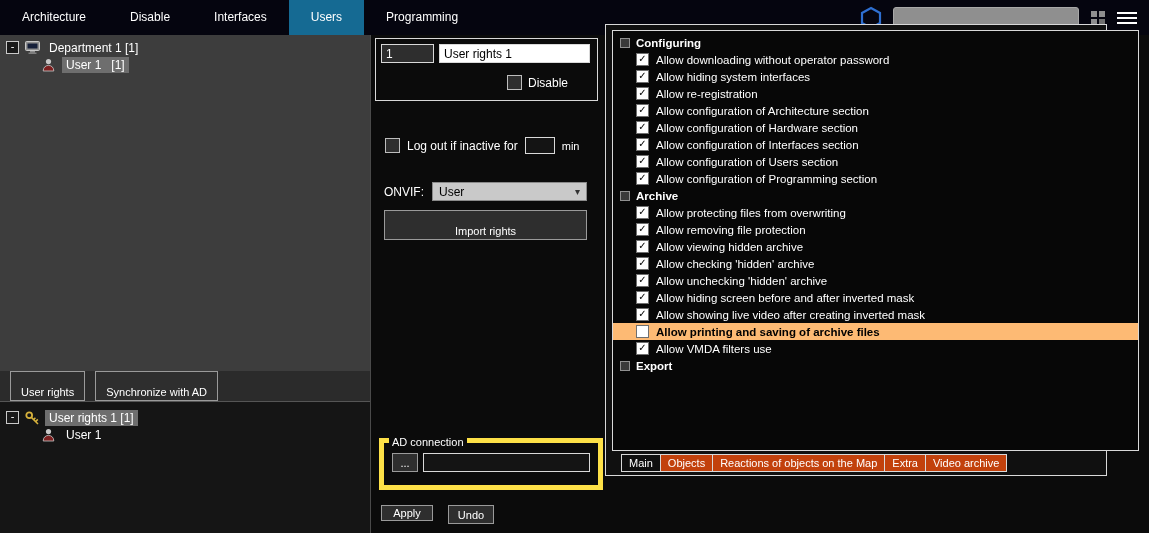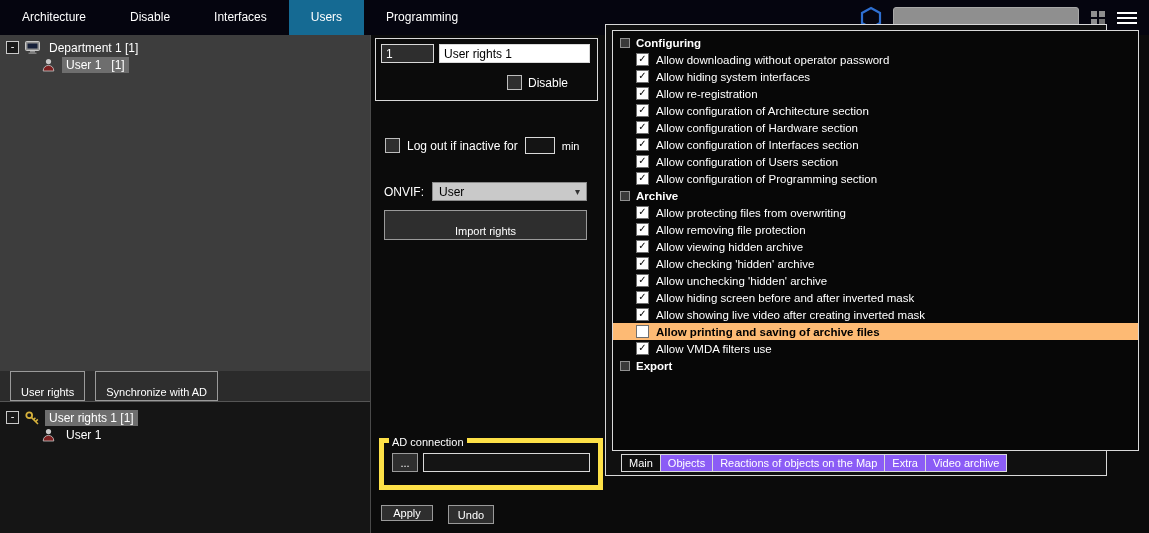--- a/index.html
+++ b/index.html
@@ -53,21 +53,21 @@
   
   .right{position:absolute;left:605px;top:24px;width:502px;height:452px;background:#101010;border:1px solid #d9d9d9;box-sizing:border-box;}
   .rights-list{position:absolute;left:6px;top:5px;width:527px;height:421px;background:#070707;border:1px solid #d9d9d9;box-sizing:border-box;padding-top:3px;overflow:hidden;}
   .rrow{display:flex;align-items:center;height:17px;font-size:11.5px;color:#fff;padding-left:7px;}
   .rrow.group{font-weight:700;}
   .gexp{width:8px;height:8px;border:1px solid #909090;background:#3a3a3a;margin-right:6px;flex:none;}
   .rrow.item{padding-left:23px;}
   .cb{width:11px;height:11px;background:#fff;border:1px solid #6f6f6f;color:#000;font-size:10px;line-height:10px;text-align:center;margin-right:7px;flex:none;}
   .rrow.selected{background:#fdba74;color:#000;font-weight:bold;}
   .rtabs{position:absolute;left:6px;top:429px;display:flex;padding-left:9px;}
-  .rtab{font-size:11px;color:#fff;background:#8b5cf6;border:1px solid #d9d9d9;border-left:none;padding:2px 7px;cursor:default;}
+  .rtab{font-size:11px;color:#fff;background:#c2410c;border:1px solid #d9d9d9;border-left:none;padding:2px 7px;cursor:default;}
   .rtab:first-child{border-left:1px solid #d9d9d9;}
   .rtab.active{background:#0f0f0f;}
 </style>
 </head>
 <body>
 
 <header class="topbar">
   <nav class="tabs" id="topbar-tabs">
       <div class="tab">Architecture</div>
       <div class="tab">Disable</div>

